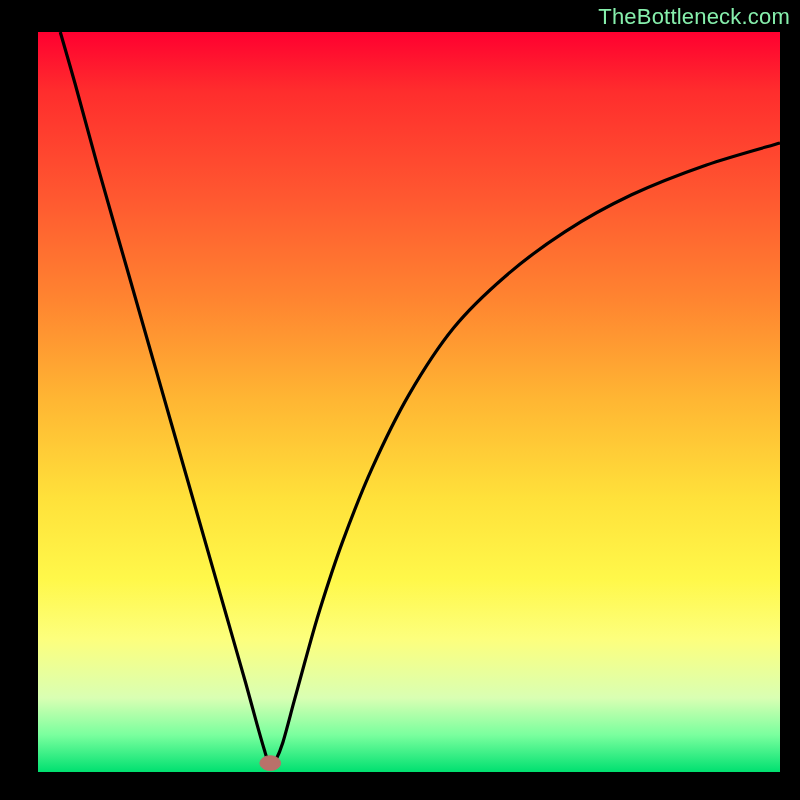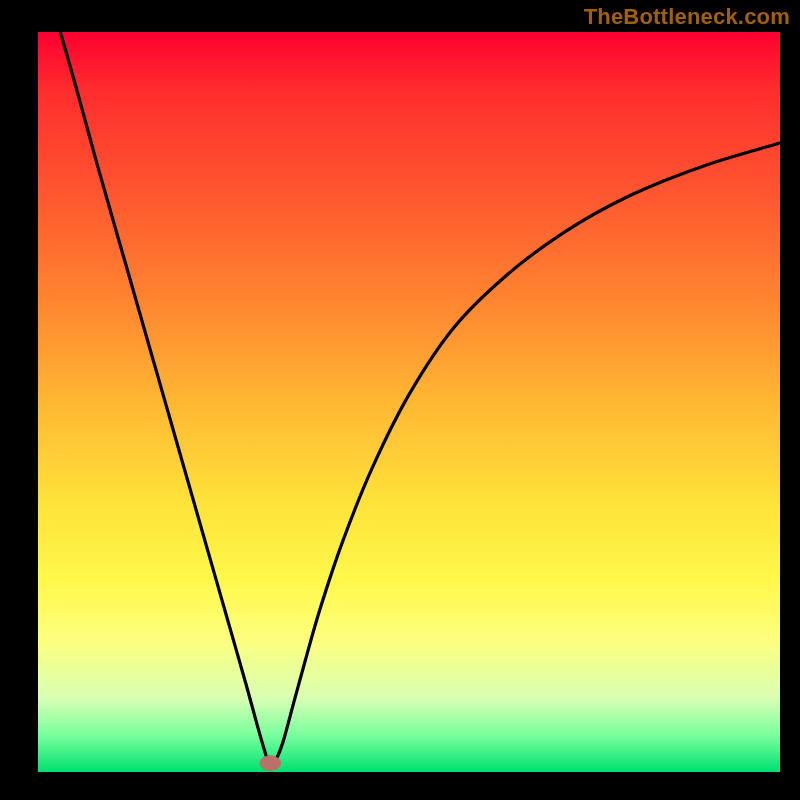--- a/index.html
+++ b/index.html
@@ -32,23 +32,23 @@
       #fdff7d 82%,
       #d9ffb3 90%,
       #7aff9e 95%,
       #00e070 100%
     );
   }
   .watermark {
     position: absolute;
     top: 4px;
     right: 10px;
-    color: #a16207;
+    color: #86efac;
     font-size: 22px;
-    font-weight: 700;
+    font-weight: 400;
     letter-spacing: 0.2px;
   }
   .curve-svg {
     position: absolute;
     top: 0;
     left: 0;
   }
 </style>
 </head>
 <body>

